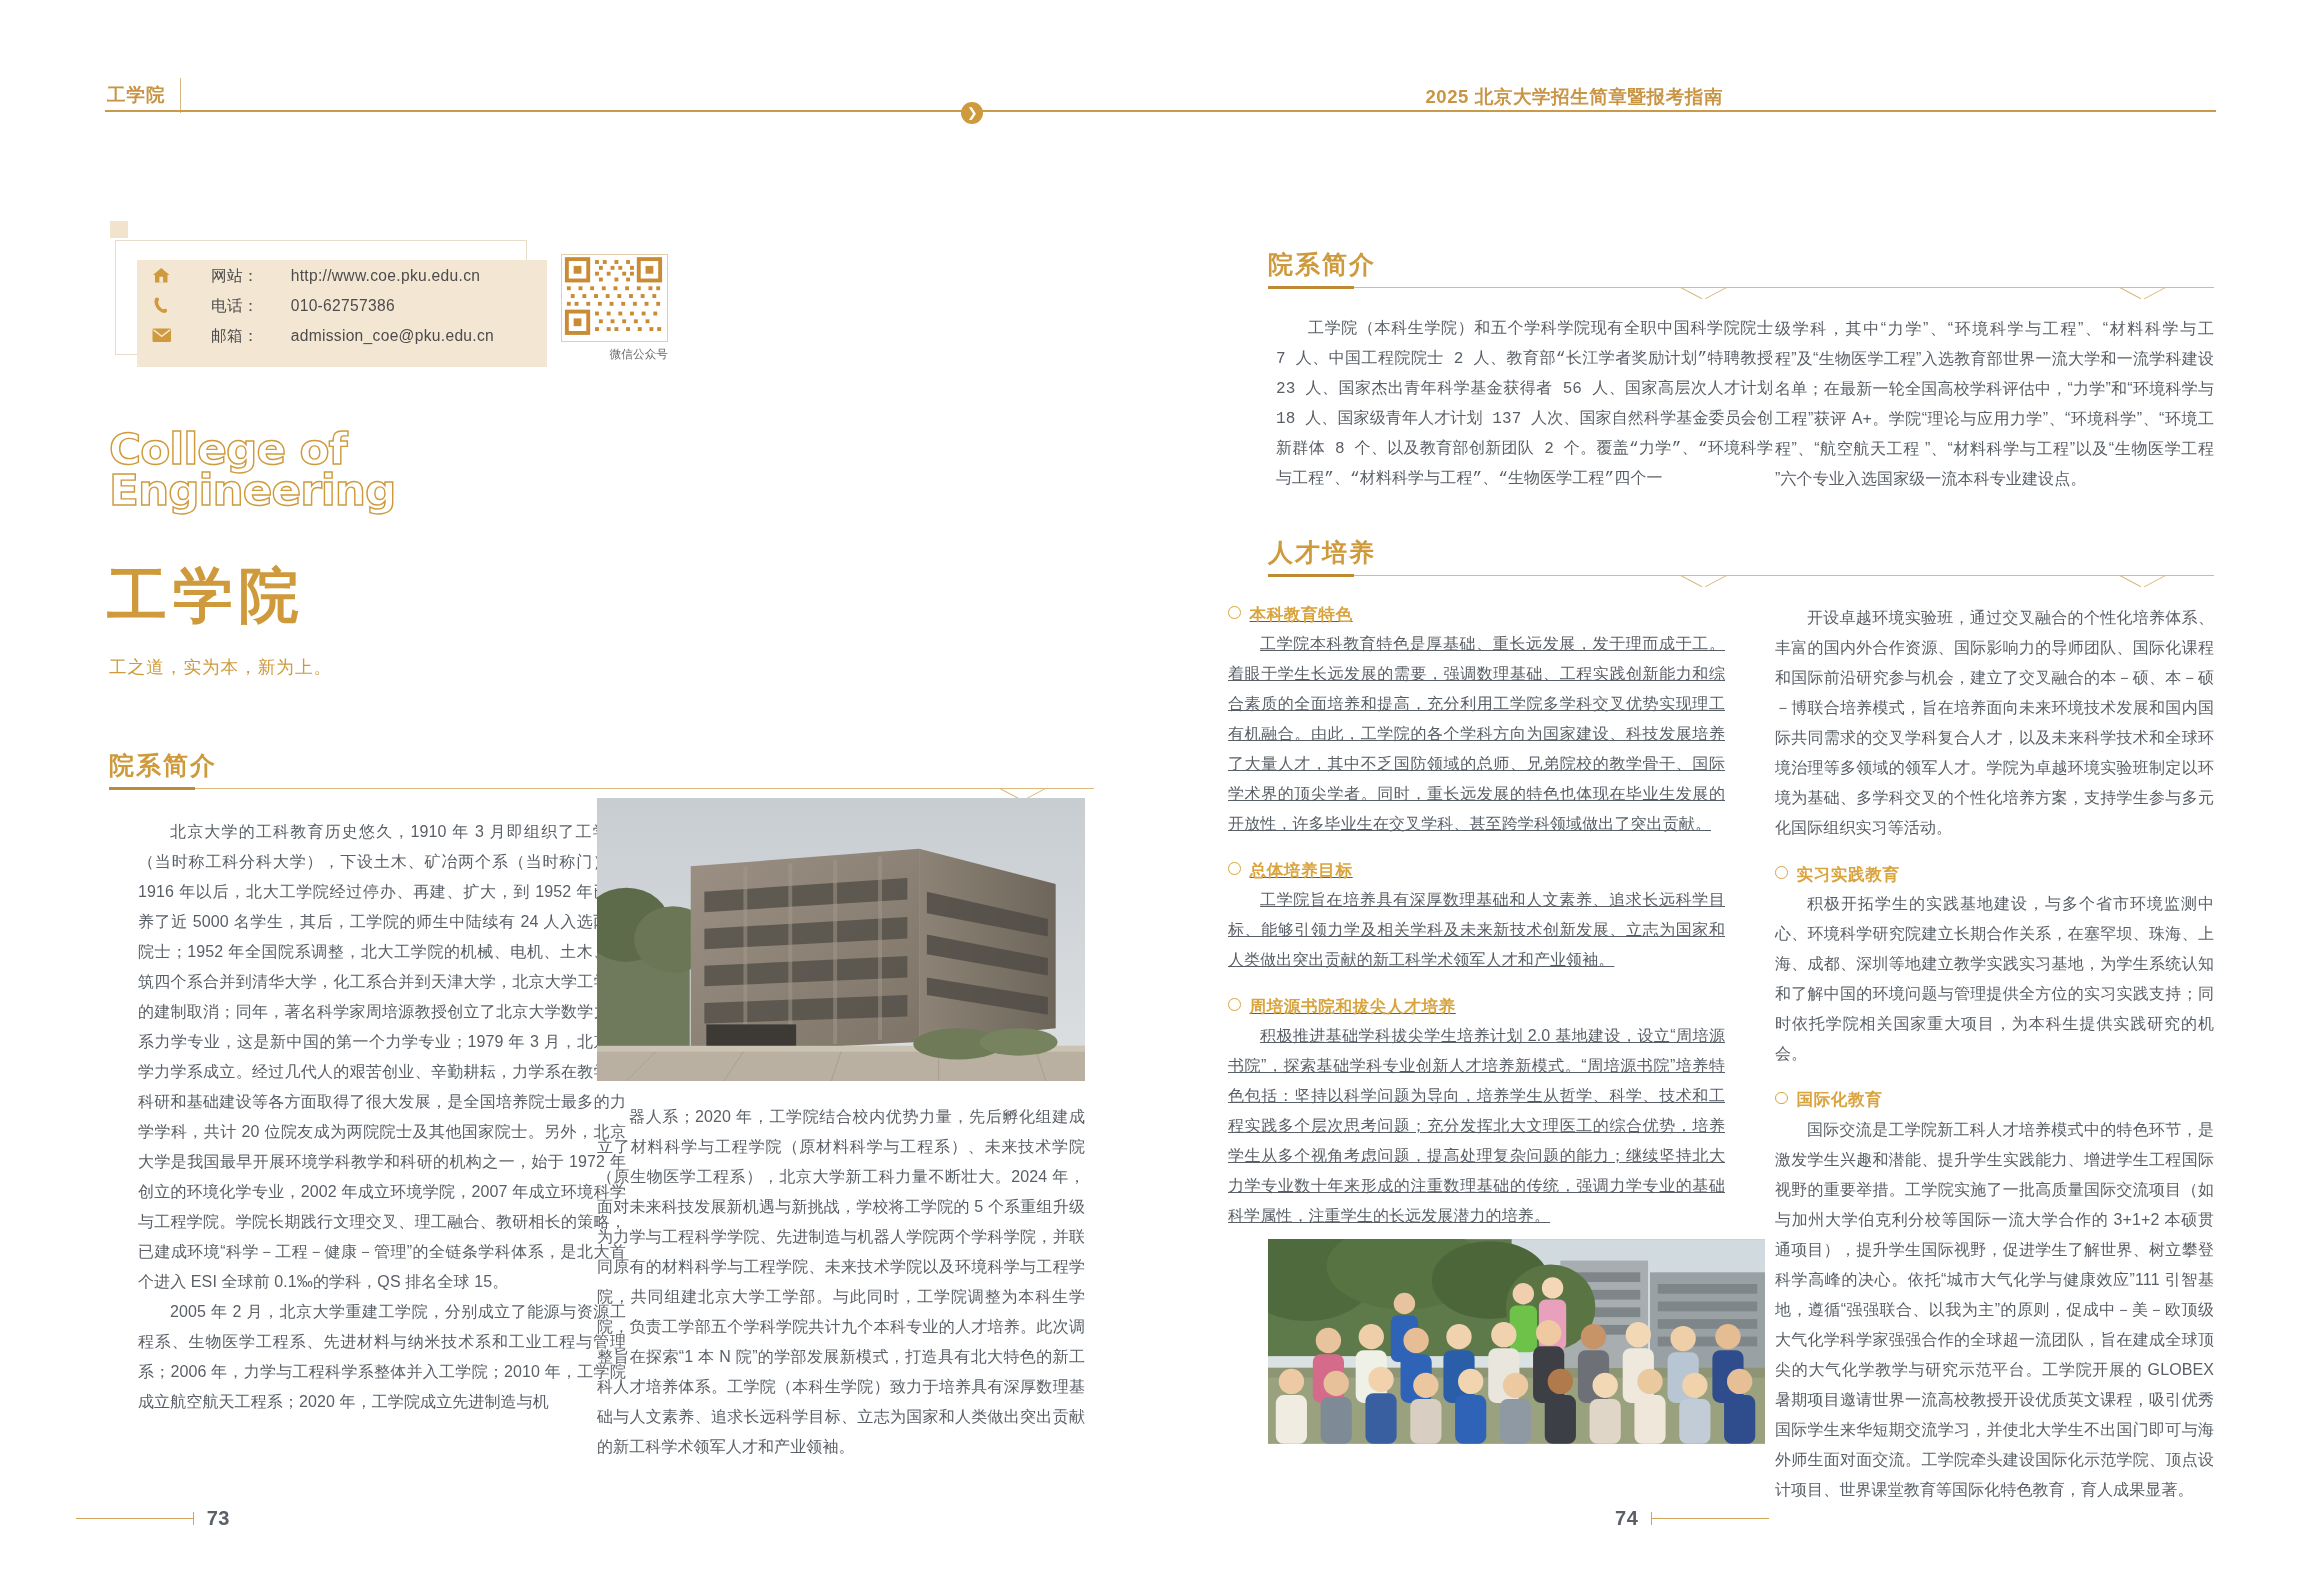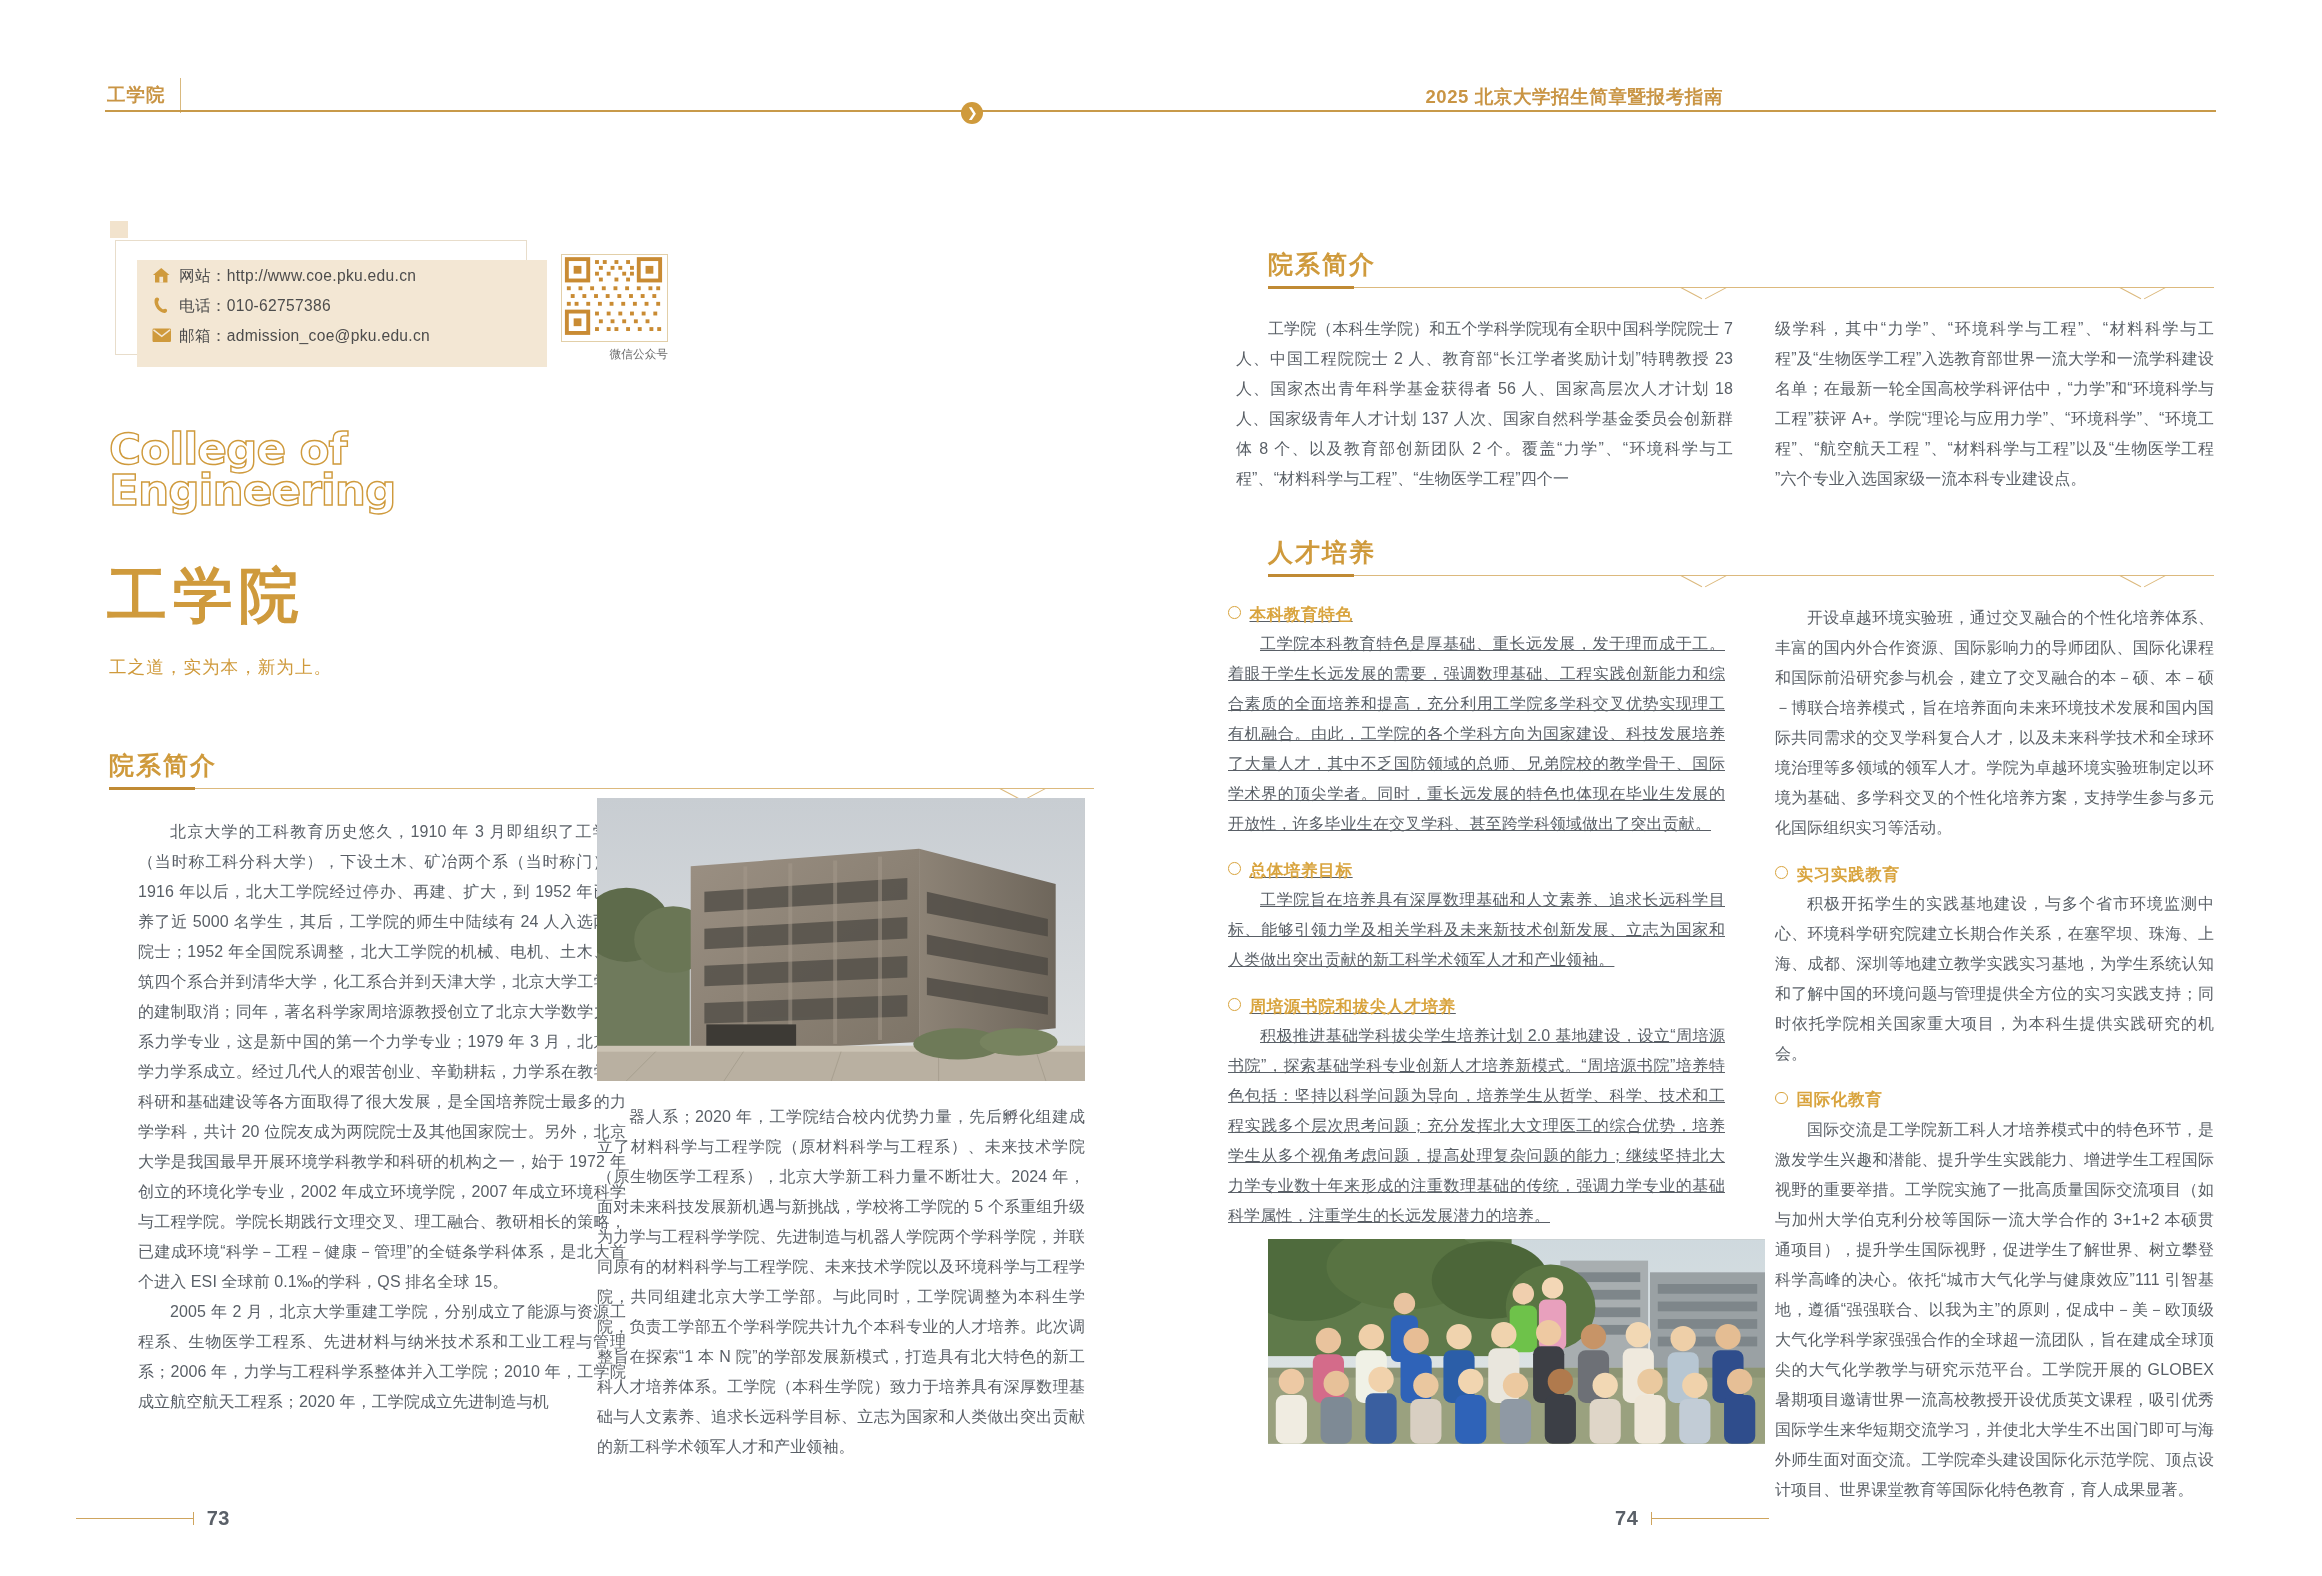--- a/index.html
+++ b/index.html
@@ -41,21 +41,21 @@
   }
   .contact-outline{
     position:absolute;left:0;top:0;width:410px;height:113px;
     border:1px solid #e8ddcb;background:#fff;
   }
   .contact-box{
     position:absolute;left:21.5px;top:19.5px;width:410px;height:107px;
     background:#f3e7d4;
   }
   .contact-rows{position:absolute;left:37px;top:23.4px;}
-  .c-row{display:flex;align-items:center;height:26px;margin-bottom:3.9px;}
+  .c-row{display:flex;align-items:center;height:26px;margin-bottom:3.9px;gap:32px;}
   .c-ico{width:27px;font-size:15.6px;color:#cf9a3c;text-align:left;line-height:1;}
   .c-txt{font-size:15.6px;color:#4c4c4c;letter-spacing:0.3px;}
   .qr-wrap{position:absolute;left:446px;top:13.7px;width:107px;height:115px;}
   .qr-box{
     width:105px;height:86px;background:#fff;border:1px solid #e2cfa8;
     position:relative;overflow:hidden;
   }
   .qr-cap{
     width:107px;text-align:right;font-size:11.7px;color:#6b6b6b;padding-top:4.9px;
   }
@@ -350,21 +350,21 @@
     </div>
   </div>
   <div class="sec" style="left:1775px;top:250px;width:439px;">
     <div class="sec-title" style="visibility:hidden;">&nbsp;</div>
     <div class="sec-rule">
       <div class="thin" style="left:0;"></div>
       <div class="chev"></div>
     </div>
   </div>
 
-  <div class="body-col" style="left:1236px;top:314px;width:497px;">
+  <div class="body-col" style="left:1276px;top:314px;width:497px;font-family:Liberation Mono, monospace;">
     <p>工学院（本科生学院）和五个学科学院现有全职中国科学院院士 7 人、中国工程院院士 2 人、教育部“长江学者奖励计划”特聘教授 23 人、国家杰出青年科学基金获得者 56 人、国家高层次人才计划 18 人、国家级青年人才计划 137 人次、国家自然科学基金委员会创新群体 8 个、以及教育部创新团队 2 个。覆盖“力学”、“环境科学与工程”、“材料科学与工程”、“生物医学工程”四个一</p>
   </div>
   <div class="body-col" style="left:1775px;top:314px;width:439px;">
     <p style="text-indent:0;">级学科，其中“力学”、“环境科学与工程”、“材料科学与工程”及“生物医学工程”入选教育部世界一流大学和一流学科建设名单；在最新一轮全国高校学科评估中，“力学”和“环境科学与工程”获评 A+。学院“理论与应用力学”、“环境科学”、“环境工程”、“航空航天工程 ”、“材料科学与工程”以及“生物医学工程 ”六个专业入选国家级一流本科专业建设点。</p>
   </div>
 
   <div class="sec" style="left:1268px;top:538px;width:507px;">
     <div class="sec-title">人才培养</div>
     <div class="sec-rule">
       <div class="bar"></div>

